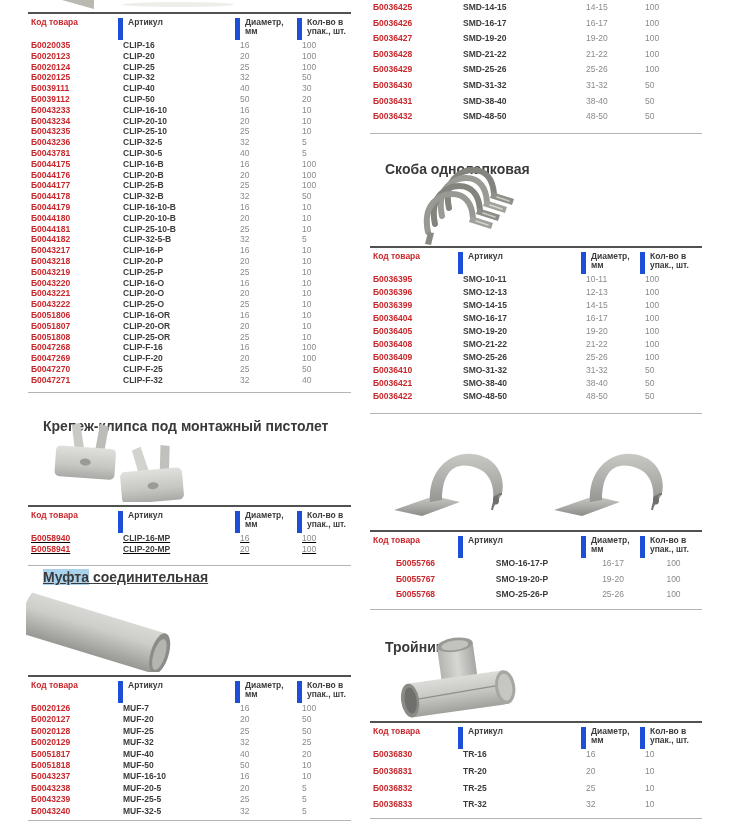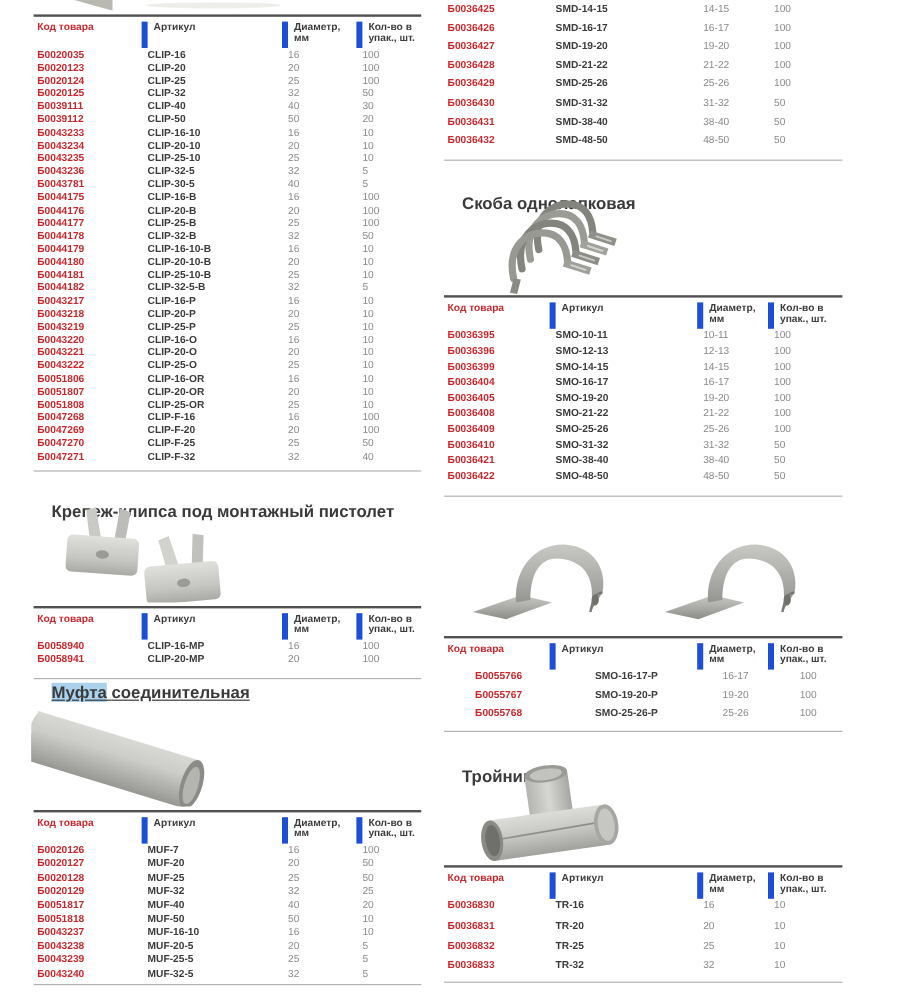--- a/index.html
+++ b/index.html
@@ -20,21 +20,21 @@
   .thead,.trow{display:grid;grid-template-columns:var(--cols);}
   .thead{height:26px;padding-top:4px;box-sizing:border-box;color:#3b3b3b;font-weight:bold;}
   .th{font-size:8.5px;line-height:9px;white-space:pre-line;padding-left:5px;box-sizing:border-box;}
   .th:not(.c1){border-left:5px solid #1d4ed8;}
   .th.c1{color:#c9272c;padding-left:3px;}
   .td{font-size:8.5px;line-height:10px;padding-left:5px;box-sizing:border-box;white-space:nowrap;overflow:visible;}
   .td.c1{color:#c9272c;font-weight:bold;padding-left:3px;}
   .td.c2{color:#3b3b3b;font-weight:bold;}
   .td.c3,.td.c4{color:#8a8a8a;}
   .rows-clip .trow{height:10.8px;}
-  .rows-mp  .trow{height:11px;}
+  .rows-mp  .trow{height:11px;text-decoration:underline;}
   .rows-muf .trow{height:11.4px;}
   .rows-smd .trow{height:15.6px;}
   .rows-smo .trow{height:13px;}
   .rows-smop .trow{height:15.5px;text-align:center;}
   .rows-tr  .trow{height:16.8px;}
   
   .divider{position:absolute;height:1px;background:#b3b3b3;}
   .stitle{position:absolute;margin:15px;font-size:14px;line-height:12px;font-weight:bold;color:#3a3a3a;white-space:nowrap;}
   .hl{background:#aad2ec;}
   .photo{position:absolute;}

